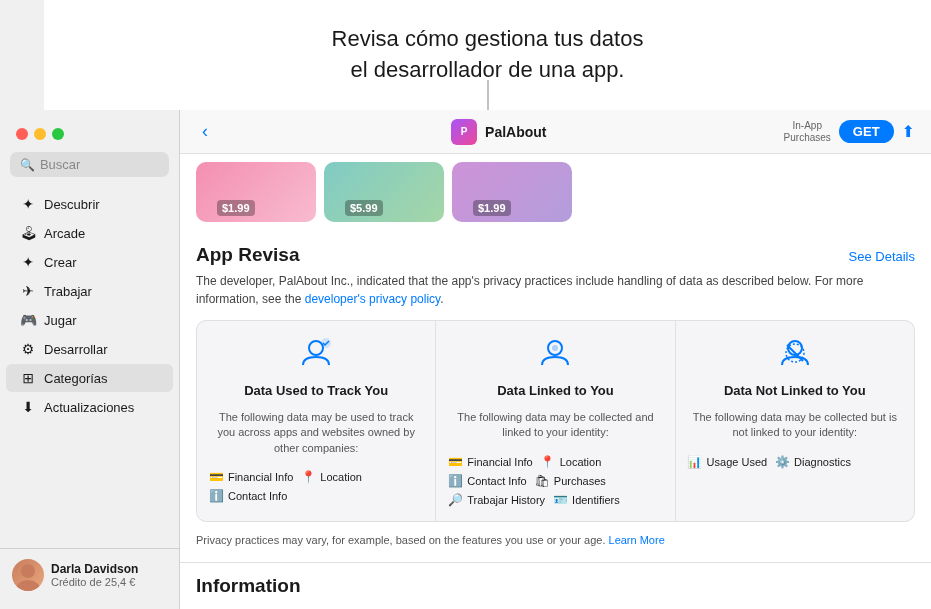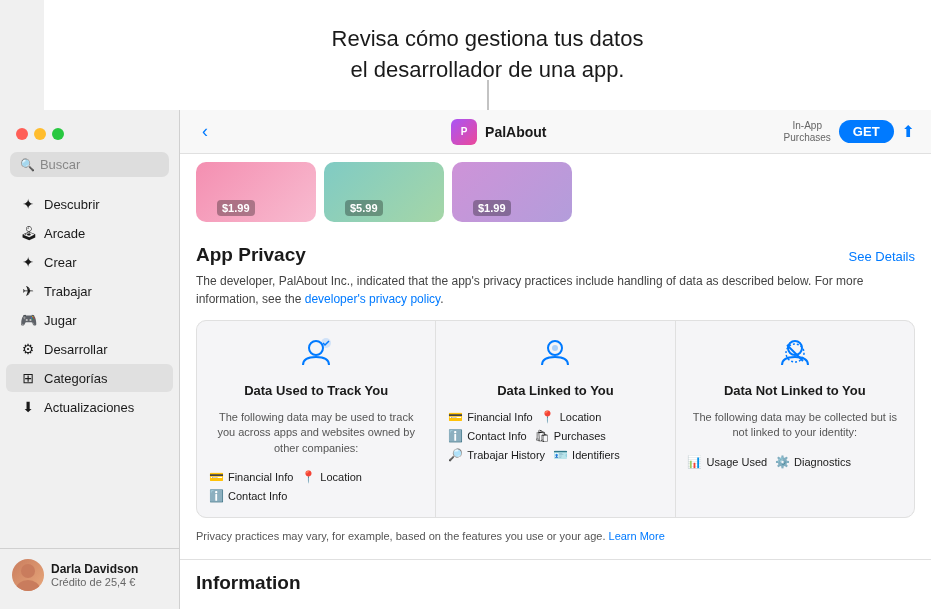--- a/index.html
+++ b/index.html
@@ -446,21 +446,21 @@
         <div class="preview-thumb thumb2">
           <div class="price-tag">$5.99</div>
         </div>
         <div class="preview-thumb thumb3">
           <div class="price-tag">$1.99</div>
         </div>
       </div>
 
       <div class="privacy-section">
         <div class="privacy-header">
-          <span class="privacy-title">App Privacy</span>
+          <span class="privacy-title">App Revisa</span>
           <span class="see-details">See Details</span>
         </div>
         <p class="privacy-description">
           <span>The developer, PalAbout Inc., indicated that the app's privacy practices include handling of data as described below. For more information, see the</span>
           <span class="privacy-link">developer's privacy policy</span><span>.</span>
         </p>
 
         <div class="data-cards">
 
           <div class="data-card">
@@ -496,20 +496,21 @@
 
           <div class="data-card">
             <div class="card-icon-area">
               <svg width="36" height="36" viewBox="0 0 36 36">
                 <circle cx="18" cy="13" r="7" fill="none" stroke="#007aff" stroke-width="2"></circle>
                 <path d="M5 30 Q5 22 18 22 Q31 22 31 30" fill="none" stroke="#007aff" stroke-width="2"></path>
                 <circle cx="18" cy="13" r="3" fill="#007aff" opacity="0.3"></circle>
               </svg>
             </div>
             <div class="card-title">Data Linked to You</div>
+            <div class="card-desc">The following data may be collected and linked to your identity:</div>
             <div class="data-items">
               <div class="data-row">
                 <div class="data-item">
                   <span class="data-item-icon">💳</span>
                   <span>Financial Info</span>
                 </div>
                 <div class="data-item">
                   <span class="data-item-icon">📍</span>
                   <span>Location</span>
                 </div>

